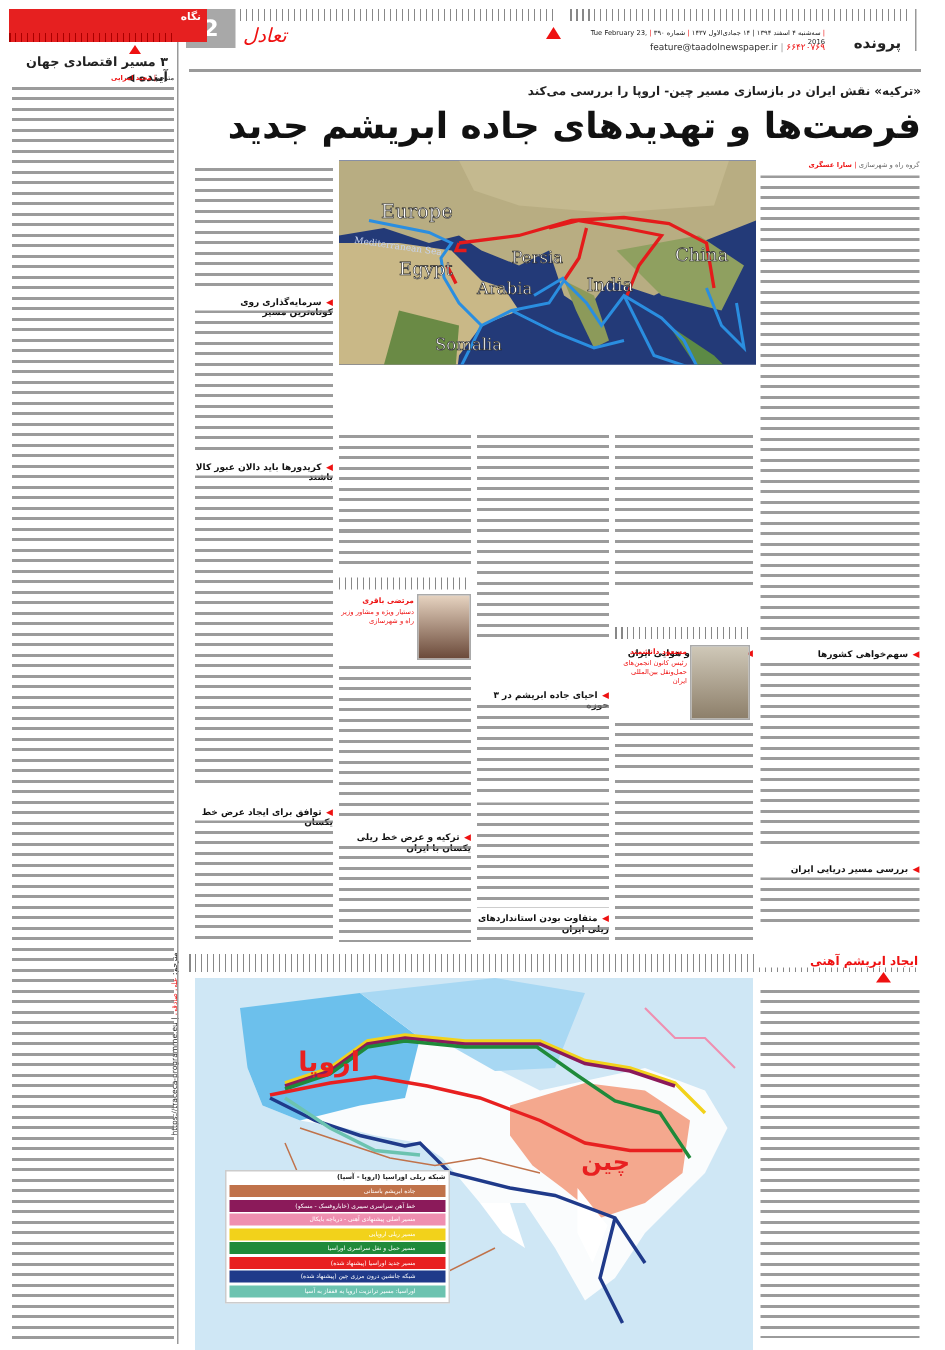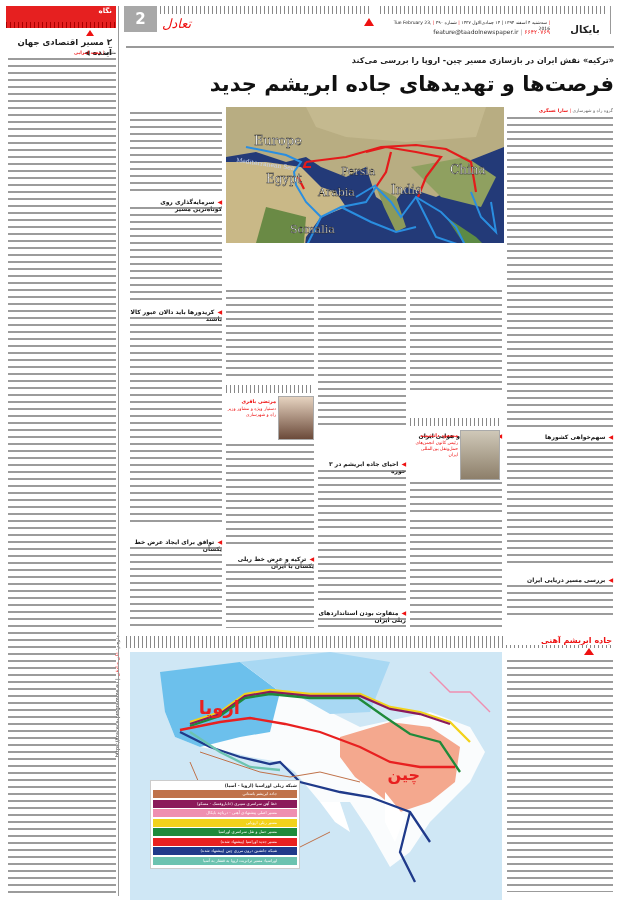--- a/index.html
+++ b/index.html
@@ -26,26 +26,26 @@
 <div class="abs" style="left:364px;top:18px;width:0;height:0;border-left:5px solid transparent;border-right:5px solid transparent;border-bottom:8px solid #e11"></div>
 <div class="abs ruler" style="left:380px;top:6px;width:225px"></div>
 <div class="abs" style="left:390px;top:20px;width:160px;direction:rtl;text-align:right;font-size:4.5px;line-height:6px">
   <span style="color:#e11">| </span><span>سه‌شنبه ۴ اسفند ۱۳۹۴ | ۱۴ جمادی‌الاول ۱۴۳۷</span><span style="color:#e11"> | </span><span>شماره ۳۹۰</span><span style="color:#e11"> | </span><span style="direction:ltr;unicode-bidi:embed">Tue February 23, 2016</span>
 </div>
 <div class="abs" style="left:405px;top:28px;width:145px;direction:rtl;text-align:right;font-size:6px">
   <span style="color:#e11">۶۶۴۲۰۷۶۹</span>
   <span style="color:#999">|</span>
   <span style="direction:ltr;unicode-bidi:embed;color:#333">feature@taadolnewspaper.ir</span>
 </div>
-<div class="abs" style="left:560px;top:24px;width:50px;text-align:center;font-size:10px;font-weight:bold;direction:rtl">بایکال</div>
+<div class="abs" style="left:560px;top:24px;width:50px;text-align:center;font-size:10px;font-weight:bold;direction:rtl">پرونده</div>
 <div class="abs vline" style="left:610px;top:6px;height:28px"></div>
 <div class="abs hline" style="left:126px;top:46px;width:488px"></div>
 
 <div class="abs" style="left:126px;top:56px;width:488px;direction:rtl;text-align:right;font-size:8px;font-weight:bold">«ترکیه» نقش ایران در بازسازی مسیر چین- اروپا را بررسی می‌کند</div>
-<div class="abs" style="left:126px;top:68px;width:488px;direction:rtl;text-align:right;font-size:21px;font-weight:bold;color:#111;line-height:32px">فرصت‌ها و تهدیدهای جاده ابریشم جدید</div>
+<div class="abs" style="left:126px;top:68px;width:488px;direction:rtl;text-align:right;font-size:24px;font-weight:bold;color:#111;line-height:32px">فرصت‌ها و تهدیدهای جاده ابریشم جدید</div>
 
 <div class="abs mapbox" style="left:226px;top:107px;width:278px;height:136px;background:#203068">
   <svg width="278" height="172" viewBox="0 0 278 172">
     <rect width="278" height="172" fill="#233a78"></rect>
     <path d="M0,0 H278 V40 L240,55 L230,80 L210,90 L180,80 L165,100 L150,90 L140,60 L120,70 L95,60 L80,50 L60,55 L30,45 L0,50Z" fill="#b8ad82"></path>
     <path d="M0,55 L40,55 L75,60 L95,80 L110,85 L120,100 L95,110 L80,130 L75,172 L0,172Z" fill="#c9b887"></path>
     <path d="M40,100 L80,110 L75,172 L20,172Z" fill="#6a8a45"></path>
     <path d="M150,80 L170,90 L180,120 L170,125 L158,100Z" fill="#8c9a5a"></path>
     <path d="M185,60 L240,50 L270,70 L255,100 L235,95 L215,90Z" fill="#8fa060"></path>
     <path d="M220,110 L250,130 L270,150 L240,140Z" fill="#5c8a45"></path>
@@ -119,21 +119,21 @@
 
 <div class="abs ruler" style="left:226px;top:385px;width:88px"></div>
 <div class="abs" style="left:278px;top:396px;width:36px;height:44px;background:linear-gradient(180deg,#e6d3c0,#6b4a3a);border:1px solid #aaa"></div>
 <div class="abs" style="left:226px;top:398px;width:50px;direction:rtl;text-align:right;font-size:5px;font-weight:bold;color:#e11">مرتضی باقری</div>
 <div class="abs" style="left:226px;top:406px;width:50px;direction:rtl;text-align:right;font-size:4.5px;line-height:6px;color:#e11">دستیار ویژه و مشاور وزیر راه و شهرسازی</div>
 <div class="abs txtlines" style="left:226px;top:444px;width:88px;height:105px"></div>
 
 <div class="abs ruler tall" style="left:126px;top:636px;width:488px"></div>
 
 <div class="abs" style="left:506px;top:636px;width:106px;direction:rtl;text-align:right;font-size:8px;font-weight:bold;color:#e11;background:#fff">
-  <span>جاده ابریشم آهنی</span>
+  <span>ایجاد ابریشم آهنی</span>
 </div>
 <div class="abs" style="left:584px;top:648px;width:0;height:0;border-left:5px solid transparent;border-right:5px solid transparent;border-bottom:7px solid #e11"></div>
 <div class="abs txtlines" style="left:507px;top:660px;width:106px;height:232px"></div>
 
 <div class="abs mapbox" style="left:130px;top:652px;width:372px;height:248px;background:#cfe6f4">
   <svg width="372" height="248" viewBox="0 0 372 248">
     <rect width="372" height="248" fill="#cfe7f5"></rect>
     <path d="M40,20 L120,10 L170,30 L200,60 L230,75 L300,60 L340,75 L355,100 L340,130 L320,150 L300,170 L280,200 L260,215 L240,180 L220,150 L190,150 L165,120 L150,110 L120,105 L100,100 L70,95 L45,85 L35,60Z" fill="#fafcfd"></path>
     <path d="M30,20 L110,10 L150,40 L140,80 L110,85 L70,95 L45,85 L35,60Z" fill="#6cc0ec"></path>
     <path d="M110,10 L200,0 L260,10 L240,60 L200,62 L170,45 L150,40Z" fill="#a8d8f3"></path>
@@ -173,21 +173,21 @@
 </div>
 
 <div class="abs" style="left:114px;top:895px;transform:rotate(-90deg);transform-origin:0 0;width:260px;font-size:5px;white-space:nowrap;direction:rtl">
   <span>مترجم:</span>
   <span style="color:#e11">علی صادقی</span>
   <span>|</span>
   <span style="direction:ltr;unicode-bidi:embed">https://traceca-programme.eu</span>
 </div>
 
 <div class="abs vline" style="left:118px;top:6px;height:890px"></div>
-<div class="abs redbar" style="left:6px;top:6px;width:110px;height:22px">
+<div class="abs redbar" style="left:6px;top:6px;width:132px;height:22px">
   <span style="position:absolute;right:4px;top:1px;color:#fff;font-size:7px;font-weight:bold">نگاه</span>
   <div class="ruler" style="position:absolute;left:0;bottom:0;width:110px;height:6px;background-image:repeating-linear-gradient(90deg,#a00 0 1px,transparent 1px 4px)"></div>
 </div>
 <div class="abs" style="left:86px;top:30px;width:0;height:0;border-left:4px solid transparent;border-right:4px solid transparent;border-bottom:6px solid #e11"></div>
 <div class="abs" style="left:2px;top:37px;width:110px;direction:rtl;text-align:right;font-size:8.5px;font-weight:bold">
   <span>۳ مسیر اقتصادی جهان آینده</span> <span style="font-size:7px">◀</span>
 </div>
 <div class="abs" style="left:6px;top:50px;width:110px;direction:rtl;text-align:right;font-size:4.5px">
   <span>مترجم</span><span style="color:#e11">|</span>
   <span style="color:#e11;font-weight:bold">مجید امرایی</span>

